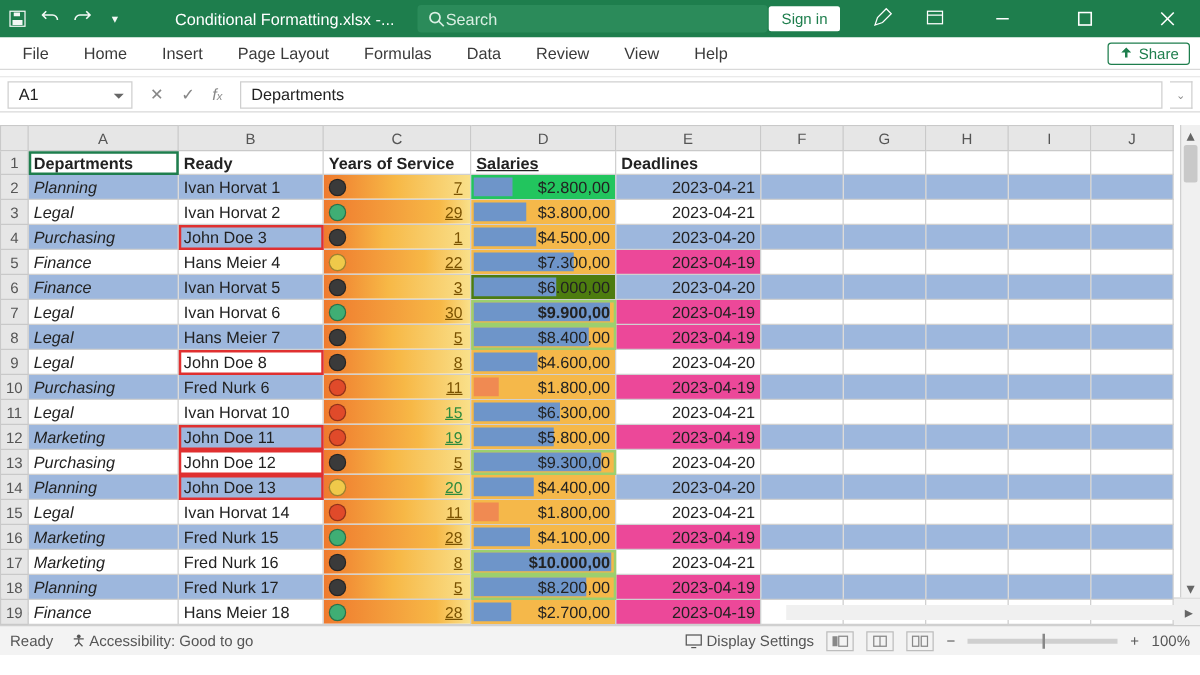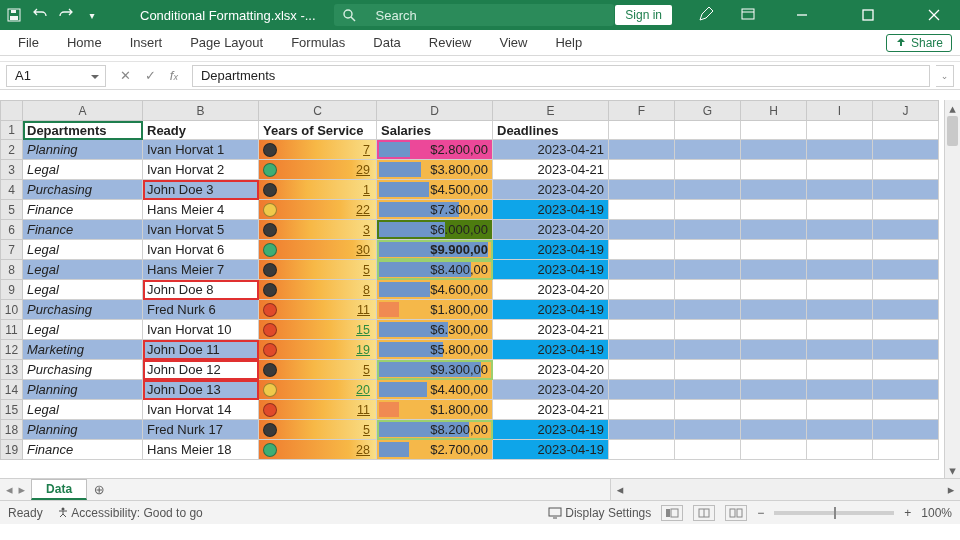--- a/index.html
+++ b/index.html
@@ -3,21 +3,21 @@
 <meta charset="utf-8">
 <style>
   * { box-sizing: border-box; margin: 0; padding: 0; font-family: "Segoe UI", Arial, sans-serif; }
   body { width: 960px; height: 540px; overflow: hidden; background: #fff; font-size: 13px; color: #222; }
 
   
   .titlebar { background: #1e7e4d; height: 30px; display: flex; align-items: center; color: #fff; }
   .qat { display: flex; align-items: center; padding-left: 6px; gap: 10px; }
   .qat-icon { width: 16px; height: 16px; display: flex; align-items: center; justify-content: center; opacity: .95; }
   .title-text { flex: 0 0 auto; margin-left: 40px; font-size: 13px; }
-  .search-box { margin-left: 18px; background: #2b8b5a; height: 22px; width: 280px; border-radius: 3px; display: flex; align-items: center; padding: 0 8px; gap: 20px; color: #d9efe3; }
+  .search-box { margin-left: 18px; background: #2b8b5a; height: 22px; width: 280px; border-radius: 3px; display: flex; align-items: center; padding: 0 8px; gap: 1px; color: #d9efe3; }
   .title-right { margin-left: auto; display: flex; align-items: center; gap: 26px; padding-right: 6px; }
   .signin { background: #fff; color: #1e7e4d; height: 20px; padding: 0 10px; border-radius: 2px; font-size: 12px; display: flex; align-items: center; }
   .win-btn { width: 40px; height: 30px; display: flex; align-items: center; justify-content: center; }
 
   
   .ribbon { background: #fff; height: 26px; border-bottom: 1px solid #d9d9d9; display: flex; align-items: center; padding-left: 18px; gap: 28px; font-size: 13px; color: #3a3a3a; }
   .ribbon .share { margin-left: auto; margin-right: 8px; border: 1px solid #1e7e4d; color: #1e7e4d; padding: 1px 8px; border-radius: 3px; display: flex; align-items: center; gap: 4px; font-size: 12px; }
 
   .divider-dots { height: 6px; background: #fff; border-bottom: 1px solid #e3e3e3; }
 
@@ -58,21 +58,21 @@
   .dot { width: 14px; height: 14px; border-radius: 50%; border: 1px solid rgba(0,0,0,.35); flex: 0 0 auto; }
 
   
   .sal { position: relative; padding: 0; }
   .sal-bar { position: absolute; top: 2px; bottom: 2px; left: 2px; background: #6e95c9; }
   .sal-txt { position: relative; text-align: right; padding-right: 4px; line-height: 19px; }
   .sal-hi { font-weight: bold; }
   .sal-extrabox { outline: 2px solid #9ccf6e; outline-offset: -2px; }
 
   
-  .dl-red { background: #0ea5e9; }
+  .dl-red { background: #ec4899; }
 
   
   .vscroll { position: absolute; right: 0; top: 0; width: 16px; background: #f0f0f0; border-left: 1px solid #d0d0d0; display:flex; flex-direction:column; align-items:center; }
   .vscroll .arrow { height:16px; width:100%; display:flex; align-items:center; justify-content:center; color:#666;}
   .vscroll .track { flex:1; width:100%; position:relative;}
   .vscroll .thumb { position:absolute; top:0; left:2px; right:2px; height:30px; background:#c9c9c9; border-radius:2px;}
 
   
   .tabs-row { height: 22px; border-top: 1px solid #d0d0d0; display: flex; align-items: stretch; background: #f3f3f3; }
   .tab-nav { display:flex; align-items:center; padding:0 6px; gap:6px; color:#888;}
@@ -199,40 +199,40 @@
           <th class="col" style="width:66px">G</th>
           <th class="col" style="width:66px">H</th>
           <th class="col" style="width:66px">I</th>
           <th class="col" style="width:66px">J</th>
         </tr>
         <tr>
           <th class="rownum">1</th>
           <td class="white sel" style="font-weight:bold;">Departments</td>
           <td class="white" style="font-weight:bold;">Ready</td>
           <td class="white" style="font-weight:bold;">Years of Service</td>
-          <td class="white" style="font-weight:bold;">Salaries</td>
+          <td class="white" style="font-weight:bold;text-decoration:underline;">Salaries</td>
           <td class="white" style="font-weight:bold;">Deadlines</td>
           <td class="white" style=""></td>
           <td class="white" style=""></td>
           <td class="white" style=""></td>
           <td class="white" style=""></td>
           <td class="white" style=""></td>
         </tr>
         <tr>
           <th class="rownum">2</th>
           <td class="band italic">Planning</td>
           <td class="band ">Ivan Horvat 1</td>
           <td class="yos">
     <div class="yos-bg" style="background:linear-gradient(90deg,#ef7a2e 0%, #f7b846 49%, #f9e08a 100%);"></div>
     <div class="yos-inner">
               <span class="dot" style="background:#3a3a3a"></span>
               <span class="yos-txt">7</span>
             </div>
           </td>
-          <td class="sal" style="background:#ec4899">
+          <td class="sal" style="background:#22c55e">
     <div class="sal-bar" style="width:31px;background:#6e95c9"></div>
     <div class="sal-txt">$2.800,00</div>
           </td>
           <td class="band" style="text-align:right">2023-04-21</td>
           <td class="band"></td>
           <td class="band"></td>
           <td class="band"></td>
           <td class="band"></td>
           <td class="band"></td>
         </tr>
@@ -507,20 +507,64 @@
           <td class="yos">
     <div class="yos-bg" style="background:linear-gradient(90deg,#ef7a2e 0%, #f7b846 55%, #f9e08a 100%);"></div>
     <div class="yos-inner">
               <span class="dot" style="background:#e04a2a"></span>
               <span class="yos-txt">11</span>
             </div>
           </td>
           <td class="sal" style="background:#f5b84a">
     <div class="sal-bar" style="width:20px;background:#f08a52"></div>
     <div class="sal-txt">$1.800,00</div>
+          </td>
+          <td class="white" style="text-align:right">2023-04-21</td>
+          <td class="white"></td>
+          <td class="white"></td>
+          <td class="white"></td>
+          <td class="white"></td>
+          <td class="white"></td>
+        </tr>
+        <tr>
+          <th class="rownum">16</th>
+          <td class="band italic">Marketing</td>
+          <td class="band ">Fred Nurk 15</td>
+          <td class="yos">
+    <div class="yos-bg" style="background:linear-gradient(90deg,#ef7a2e 0%, #f7b846 77%, #f9e08a 100%);"></div>
+    <div class="yos-inner">
+              <span class="dot" style="background:#3fae74"></span>
+              <span class="yos-txt">28</span>
+            </div>
+          </td>
+          <td class="sal" style="background:#f5b84a">
+    <div class="sal-bar" style="width:45px;background:#6e95c9"></div>
+    <div class="sal-txt">$4.100,00</div>
+          </td>
+          <td class="dl-red" style="text-align:right">2023-04-19</td>
+          <td class="band"></td>
+          <td class="band"></td>
+          <td class="band"></td>
+          <td class="band"></td>
+          <td class="band"></td>
+        </tr>
+        <tr>
+          <th class="rownum">17</th>
+          <td class="white italic">Marketing</td>
+          <td class="white ">Fred Nurk 16</td>
+          <td class="yos">
+    <div class="yos-bg" style="background:linear-gradient(90deg,#ef7a2e 0%, #f7b846 51%, #f9e08a 100%);"></div>
+    <div class="yos-inner">
+              <span class="dot" style="background:#3a3a3a"></span>
+              <span class="yos-txt">8</span>
+            </div>
+          </td>
+          <td class="sal sal-extrabox" style="background:#f5b84a">
+    <div class="sal-bar" style="width:110px;background:#6e95c9"></div>
+    <div class="sal-txt sal-hi">$10.000,00</div>
           </td>
           <td class="white" style="text-align:right">2023-04-21</td>
           <td class="white"></td>
           <td class="white"></td>
           <td class="white"></td>
           <td class="white"></td>
           <td class="white"></td>
         </tr>
         <tr>
           <th class="rownum">18</th>

